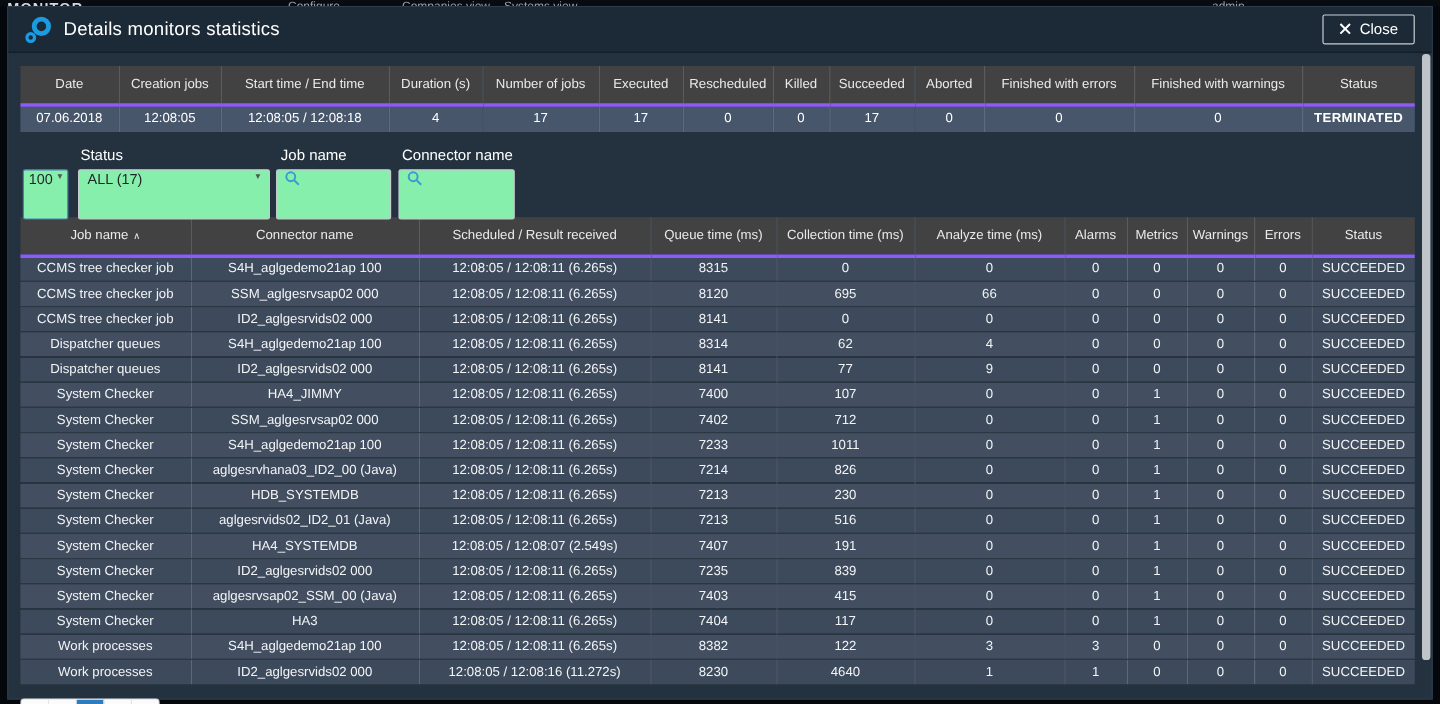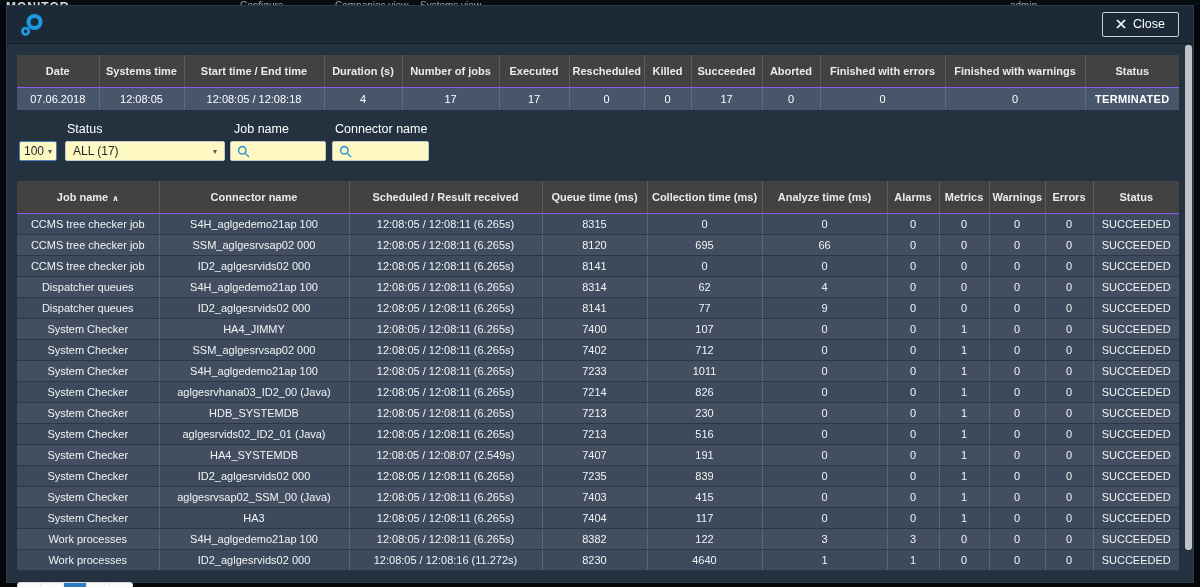--- a/index.html
+++ b/index.html
@@ -24,35 +24,35 @@
   .titlebar{height:38px;background:#1c2a37;border-bottom:1px solid #121d27;
     display:flex;align-items:center;padding:0 14px;box-sizing:border-box;}
   .title{color:#ffffff;font-size:15.5px;margin-left:10px;letter-spacing:.2px;}
   .close-btn{margin-left:auto;display:flex;align-items:center;gap:7px;color:#fff;
     border:1px solid #c7ced4;padding:4px 13px 5px;border-radius:2px;font-size:12.5px;
     background:transparent;cursor:pointer;}
 
   
   table{border-collapse:collapse;table-layout:fixed;}
   th,td{overflow:hidden;white-space:nowrap;text-align:center;padding:0 3px;box-sizing:border-box;}
-  th{background:#424242;color:#eaeaea;font-weight:bold;font-size:11px;height:32px;
-     border-right:1px solid #5b5b5b;border-bottom:1px solid #8b5cf6;}
+  th{background:#424242;color:#eaeaea;font-weight:normal;font-size:11px;height:32px;
+     border-right:1px solid #5b5b5b;border-bottom:3px solid #8b5cf6;}
   th:last-child{border-right:none;}
 
   .summary-table{margin:11px 0 0 10px;width:1162px;}
   .summary-table td{background:#47566a;color:#ffffff;font-size:11px;height:23px;
      border-right:1px solid #5d6b7c;margin-left:40px;}
   .summary-table td:last-child{border-right:none;font-weight:bold;letter-spacing:.3px;}
 
   
   .filters{position:relative;height:48px;margin:10px 10px 0;}
   .flt-label{position:absolute;top:2px;color:#ffffff;font-size:12.5px;}
   .lbl-status{left:50px}.lbl-job{left:217px}.lbl-conn{left:318px}
-  .ctrl{position:absolute;top:21px;height:20px;background:#fef9c3;border:1px solid #c3c9cf;
-    border-radius:2px;box-sizing:border-box;display:flex;align-items:center;font-size:12px;color:#1f2429;}
+  .ctrl{position:absolute;top:21px;height:42px;background:#86efac;border:1px solid #c3c9cf;
+    border-radius:2px;box-sizing:border-box;display:flex;align-items:flex-start;font-size:12px;color:#1f2429;}
   .page-size{left:2px;width:38px;justify-content:center;gap:4px;border-color:#4d7fbe;cursor:pointer;}
   .status-select{left:48px;width:160px;padding:0 7px;justify-content:space-between;cursor:pointer;}
   .caret{font-size:8px;color:#555;}
   .search-box{padding-left:6px;gap:5px;}
   .search-job{left:213px;width:96px;}
   .search-conn{left:315px;width:97px;}
   .search-box input{border:none;outline:none;width:64px;font-size:12px;background:transparent;}
 
   
   .jobs-table{margin:13px 0 0 10px;width:1162px;}
@@ -86,20 +86,21 @@
   <span class="usr">admin</span>
 </div>
 
 <div class="modal">
 
   <div class="titlebar">
     <svg width="22" height="24" viewBox="0 0 22 24">
       <circle cx="13.5" cy="9" r="6" stroke="#1b9be1" stroke-width="4" fill="none"></circle>
       <circle cx="4.6" cy="18.3" r="3.2" stroke="#1b9be1" stroke-width="2.7" fill="none"></circle>
     </svg>
+    <span class="title">Details monitors statistics</span>
     <div class="close-btn">
       <svg width="10" height="10" viewBox="0 0 10 10">
         <line x1="1" y1="1" x2="9" y2="9" stroke="#fff" stroke-width="1.7"></line>
         <line x1="9" y1="1" x2="1" y2="9" stroke="#fff" stroke-width="1.7"></line>
       </svg>
       <span>Close</span>
     </div>
   </div>
 
   <table class="summary-table">
@@ -114,21 +115,21 @@
         <col style="width:47px">
         <col style="width:71px">
         <col style="width:58px">
         <col style="width:125px">
         <col style="width:140px">
         <col style="width:94px">
       </colgroup>
     <thead>
         <tr id="sum-head">
           <th>Date</th>
-          <th>Systems time</th>
+          <th>Creation jobs</th>
           <th>Start time / End time</th>
           <th>Duration (s)</th>
           <th>Number of jobs</th>
           <th>Executed</th>
           <th>Rescheduled</th>
           <th>Killed</th>
           <th>Succeeded</th>
           <th>Aborted</th>
           <th>Finished with errors</th>
           <th>Finished with warnings</th>

